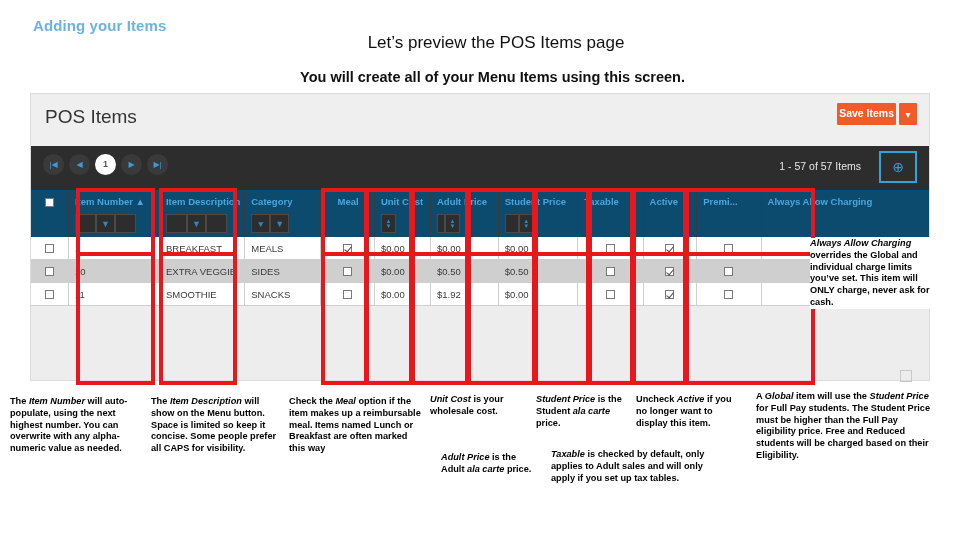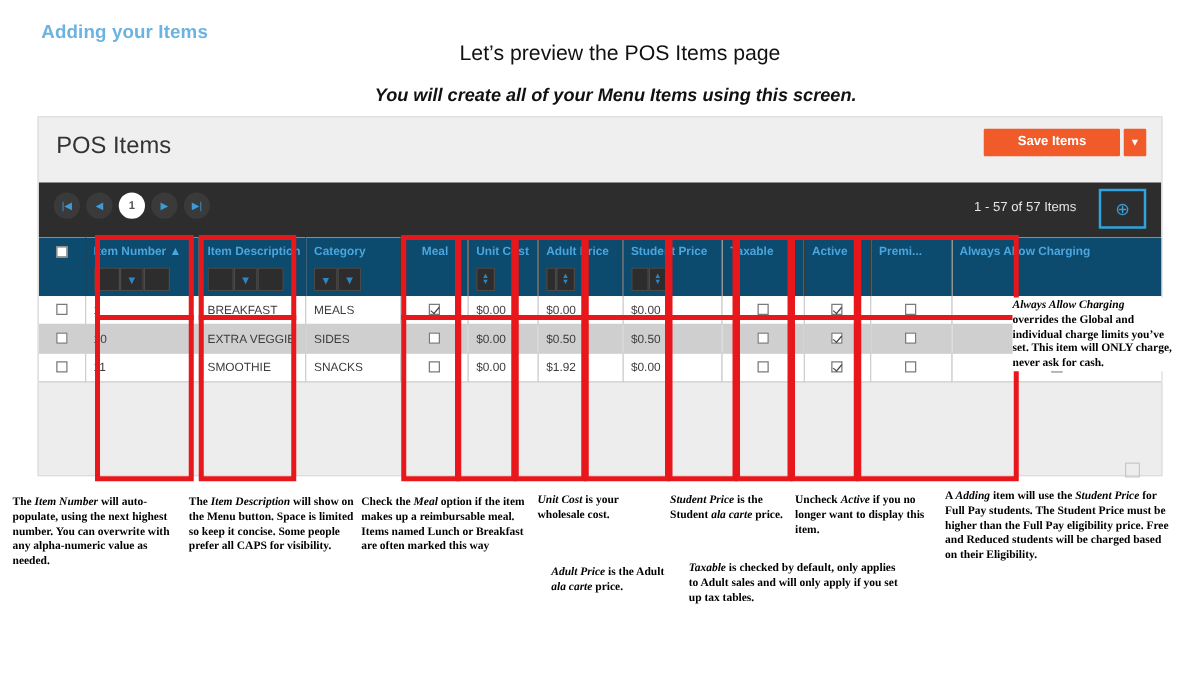--- a/index.html
+++ b/index.html
@@ -16,39 +16,39 @@
     white-space:nowrap;
   }
   #slide-title{
     position:absolute;left:0;top:33px;width:960px;
     text-align:center;font-size:17px;color:#111;white-space:nowrap;
     padding-left:32px;box-sizing:border-box;
   }
   #slide-subtitle{
     position:absolute;left:0;top:69px;width:960px;
     text-align:center;font-size:14.5px;color:#111;font-weight:600;white-space:nowrap;
-    padding-left:25px;box-sizing:border-box;font-style:italic;
+    padding-left:25px;box-sizing:border-box;
   }
 
   
   #app-panel{
     position:absolute;left:30px;top:93px;width:900px;height:288px;
     background:#ededed;border:1px solid #dcdcdc;box-sizing:border-box;overflow:hidden;
   }
   #app-header{
     position:relative;height:52px;background:#efefef;
   }
   #app-title{
     position:absolute;left:14px;top:12px;font-size:19px;color:#333;
     font-family:"Liberation Sans",sans-serif;
   }
   #app-actions{position:absolute;right:12px;top:9px;display:flex;gap:3px;align-items:center;}
   .btn-orange{
     background:#f15a29;color:#fff;border:0;font-size:10.5px;font-weight:600;
-    padding:5px 27px;border-radius:1px;line-height:1.1;cursor:pointer;
+    padding:5px 2px;border-radius:1px;line-height:1.1;cursor:pointer;
     font-family:"Liberation Sans",sans-serif;
   }
   .btn-orange-sq{
     background:#f15a29;color:#fff;border:0;font-size:10px;width:18px;height:22px;
     border-radius:1px;cursor:pointer;display:flex;align-items:center;justify-content:center;
   }
 
   
   #grid-toolbar{
     position:relative;height:44px;background:#2d2d2d;
@@ -107,21 +107,21 @@
   #corner-box{
     position:absolute;left:900px;top:370px;width:10px;height:10px;border:1px solid #c8c8c8;
   }
 
   
   .redbox{position:absolute;border:4px solid #e8171b;box-sizing:border-box;pointer-events:none;}
 
   
   .note{
     position:absolute;font-size:9.2px;line-height:1.28;color:#000;font-weight:700;
-    font-family:Liberation Serif, serif;
+    font-family:Liberation Sans, sans-serif;
   }
   .note i{font-style:italic;}
   .note-white-bg{background:#fff;}
 </style>
 </head>
 <body>
 
 <div class="slide">
 
   <div id="slide-kicker">Adding your Items</div>
@@ -324,15 +324,15 @@
   <div class="note" style="left:430px;top:394px;width:102px;"><i>Unit Cost</i> is your wholesale cost.</div>
 
   <div class="note" style="left:441px;top:452px;width:92px;"><i>Adult Price</i> is the Adult <i>ala carte</i> price.</div>
 
   <div class="note" style="left:536px;top:394px;width:96px;"><i>Student Price</i> is the Student <i>ala carte</i> price.</div>
 
   <div class="note" style="left:551px;top:449px;width:170px;"><i>Taxable</i> is checked by default, only applies to Adult sales and will only apply if you set up tax tables.</div>
 
   <div class="note" style="left:636px;top:394px;width:106px;">Uncheck <i>Active</i> if you no longer want to display this item.</div>
 
-  <div class="note" style="left:756px;top:391px;width:180px;font-style:normal;">A <i>Adding</i> item will use the <i>Student Price</i> for Full Pay students. The Student Price must be higher than the Full Pay eligibility price. Free and Reduced students will be charged based on their Eligibility.</div>
+  <div class="note" style="left:756px;top:391px;width:180px;font-style:normal;">A <i>Global</i> item will use the <i>Student Price</i> for Full Pay students. The Student Price must be higher than the Full Pay eligibility price. Free and Reduced students will be charged based on their Eligibility.</div>
 
 </div>
 
 </body></html>

